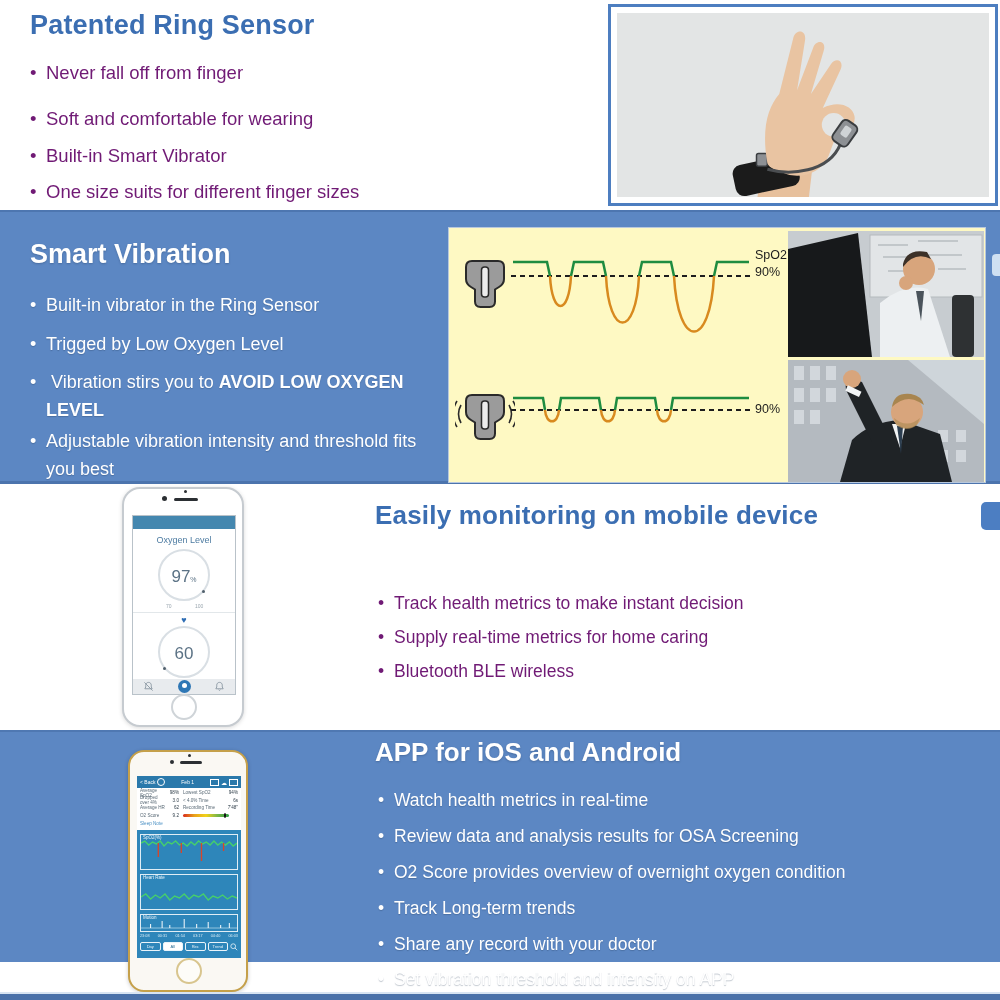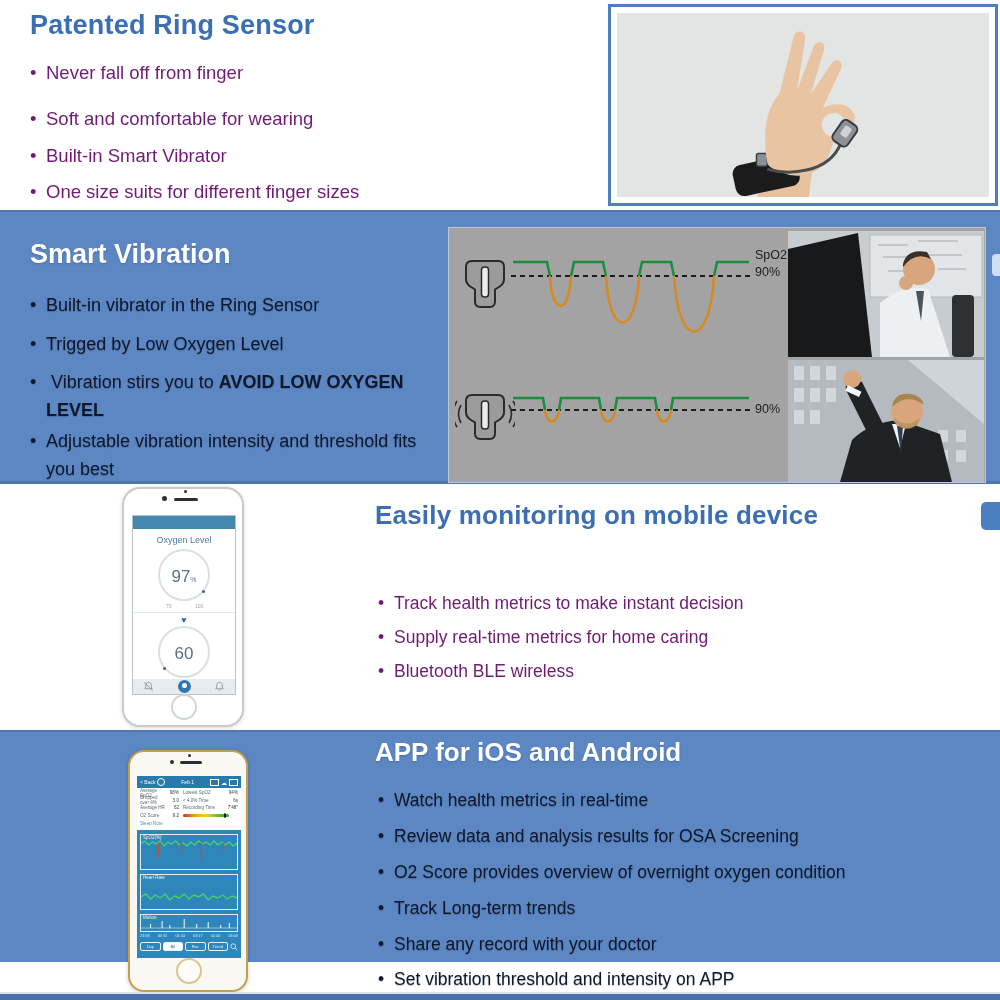--- a/index.html
+++ b/index.html
@@ -7,27 +7,27 @@
         font-family:"Liberation Sans",sans-serif;background:#ffffff;}
   .sec{position:absolute;left:0;width:1000px;}
   .abs{position:absolute;}
   
   .h1{font-size:27px;font-weight:700;color:#3b6eb2;letter-spacing:.2px;}
   .h1w{font-size:27px;font-weight:700;color:#ffffff;text-shadow:0 1px 2px rgba(30,50,80,.3);}
   
   .b{position:absolute;font-size:18.5px;padding-left:16px;line-height:1.55;}
   .b::before{content:"•";display:inline-block;width:16px;margin-left:-16px;}
   .b.blue{color:#701a75;}
-  .b.white{color:#0f172a;text-shadow:0 1px 1px rgba(30,50,80,.28);font-size:18px;}
+  .b.white{color:#ffffff;text-shadow:0 1px 1px rgba(30,50,80,.28);font-size:18px;}
   .b.small{font-size:17.5px;}
   
   .frame{position:absolute;background:#ffffff;border:3px solid #4d7ec0;padding:6px;box-sizing:border-box;}
   .photo{position:relative;width:100%;height:100%;overflow:hidden;background:#e3e5e5;}
   
-  .panel{position:absolute;background:#a3a3a3;border:1px solid #b8c8dd;box-sizing:border-box;}
+  .panel{position:absolute;background:#fef9c3;border:1px solid #b8c8dd;box-sizing:border-box;}
   .diag-label{position:absolute;font-size:12.5px;color:#1d1d1d;}
   .pphoto{position:absolute;overflow:hidden;background:#c7ccd0;}
   
   .phone1{position:absolute;background:#ffffff;border:2px solid #c6cbd0;border-radius:18px;
           box-shadow:0 1px 4px rgba(0,0,0,.15);box-sizing:border-box;}
   .phone2{position:absolute;background:#faf8f3;border:2px solid #c5a04a;border-radius:16px;
           box-shadow:0 1px 4px rgba(0,0,0,.2);box-sizing:border-box;}
   .screen1{position:absolute;left:8px;top:26px;width:102px;height:178px;background:#ffffff;
            border:1px solid #b9c2c9;overflow:hidden;}
   .screen2{position:absolute;left:7px;top:24px;width:104px;height:182px;background:#2e86ba;overflow:hidden;}

